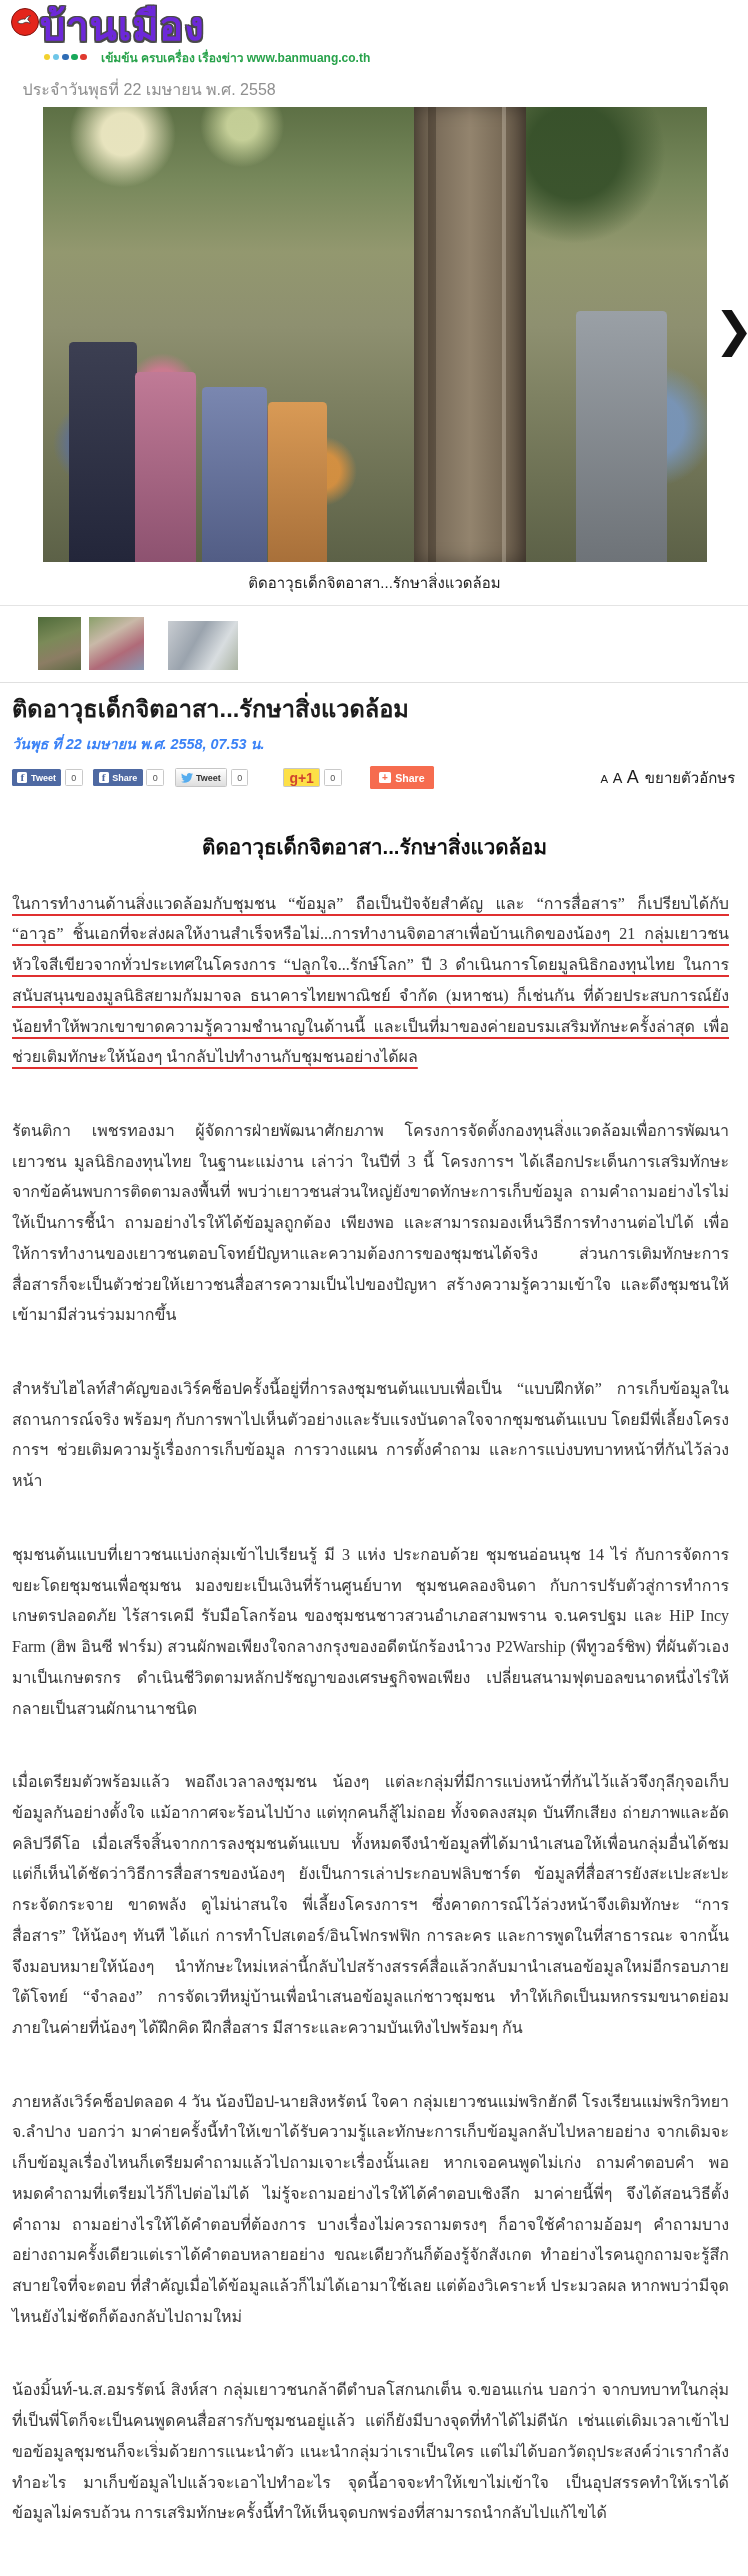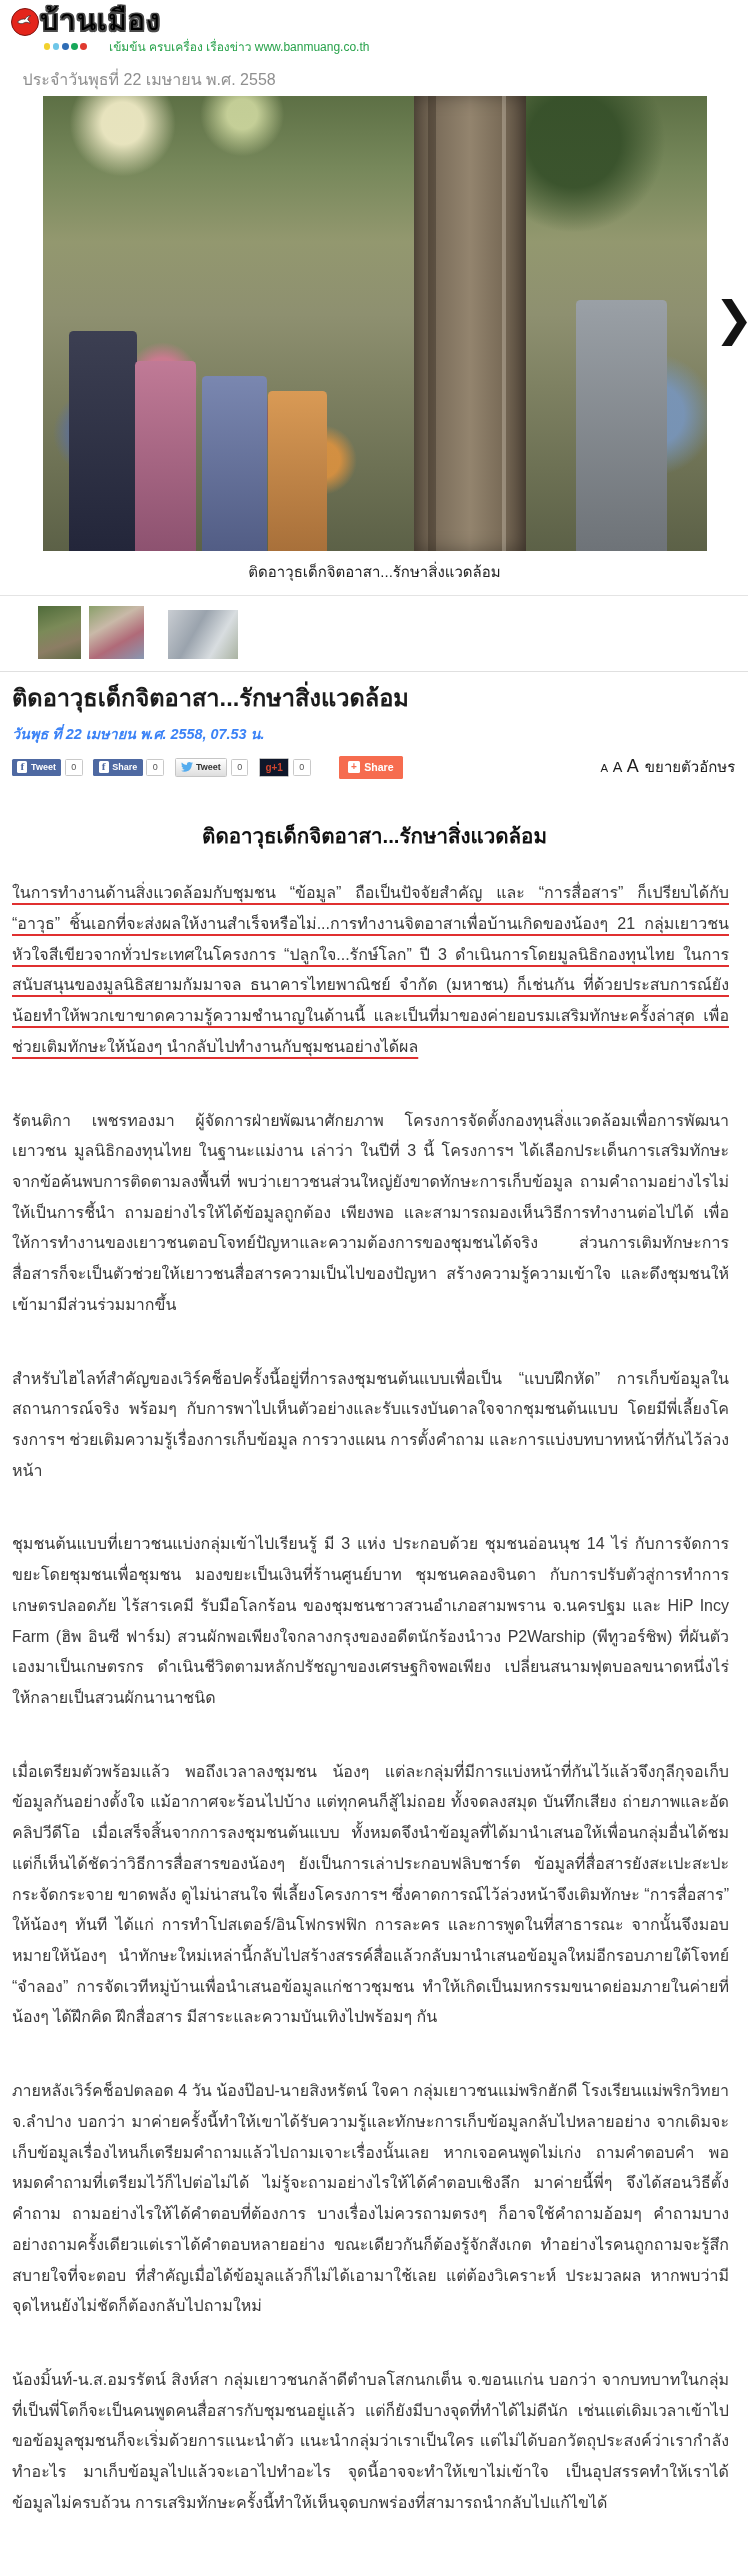--- a/index.html
+++ b/index.html
@@ -4,26 +4,26 @@
 <style>
   html,body{margin:0;padding:0;background:#ffffff;}
   body{width:749px;font-family:"Liberation Sans","DejaVu Sans",sans-serif;color:#222;}
   .page{width:749px;overflow:hidden;background:#fff;}
 
   
   .masthead{padding:6px 0 0 10.6px;position:relative;}
   .logo-line{display:flex;align-items:flex-start;}
   .logo-bird{width:26px;height:26px;border-radius:50%;background:#e4251b;border:1.5px solid #7c1410;
              display:inline-flex;align-items:center;justify-content:center;margin:1.5px 1.5px 0 0;flex:0 0 auto;}
-  .logo-text{font-size:29px;line-height:1.0;font-weight:normal;color:#000000;letter-spacing:0.8px;
+  .logo-text{font-size:40px;line-height:1.0;font-weight:bold;color:#6d28d9;letter-spacing:0.8px;
              text-shadow:1.5px 0 0 #4a4a4a,-1.5px 0 0 #4a4a4a,0 1.5px 0 #4a4a4a,0 -1.5px 0 #4a4a4a,
                          1.5px 1.5px 0 #4a4a4a,-1.5px -1.5px 0 #4a4a4a,1.5px -1.5px 0 #4a4a4a,-1.5px 1.5px 0 #4a4a4a;}
   .tagline-row{display:flex;align-items:center;margin:1.5px 0 0 33px;}
   .dot{width:6.8px;height:6.8px;border-radius:50%;display:inline-block;margin-right:2.3px;}
-  .tagline{color:#27a24a;font-size:12px;font-weight:normal;margin-left:20px;}
+  .tagline{color:#27a24a;font-size:12px;font-weight:bold;margin-left:12px;}
   .date-line{color:#8f8f8f;font-size:16px;padding:10.6px 0 1.5px 12px;}
   .url-line{color:#2a2a2a;font-size:12px;padding:4.6px 0 6px 12px;font-family:"Liberation Sans",sans-serif;}
 
   
   .gallery{position:relative;}
   .photo{width:664px;height:455px;margin:3px auto 0;position:relative;overflow:hidden;
     background:
       radial-gradient(circle at 12% 6%, rgba(238,233,196,.95) 0 21px, rgba(238,233,196,0) 53px),
       radial-gradient(circle at 30% 4%, rgba(220,228,170,.8) 0 15px, rgba(220,228,170,0) 42px),
       radial-gradient(circle at 80% 10%, rgba(52,78,40,.9) 0 46px, rgba(52,78,40,0) 91px),
@@ -55,36 +55,36 @@
   .social-row{display:flex;align-items:center;}
   .sbtn{display:inline-flex;align-items:center;height:16.7px;padding:0 5.3px;border-radius:1.5px;
         font-size:9px;font-weight:bold;cursor:pointer;white-space:nowrap;}
   .fb{background:#4e69a2;color:#fff;}
   .fb .f{font-family:"Liberation Serif",serif;font-size:11.4px;margin-right:3.8px;background:#fff;color:#4e69a2;
          width:10px;height:11.4px;display:inline-flex;align-items:flex-end;justify-content:center;border-radius:1.5px;line-height:1;}
   .count{display:inline-flex;align-items:center;height:15px;border:0.8px solid #c9c9c9;background:#fff;color:#555;
          font-size:9px;padding:0 5.3px;border-radius:1.5px;margin:0 10.6px 0 3.8px;}
   .tweet{background:linear-gradient(#ffffff,#dedede);border:0.8px solid #c6c6c6;color:#333;}
   .tweet svg{margin-right:3px;}
-  .gplus{background:#0f172a;border:0.8px solid #c6c6c6;color:#d0452e;font-size:10px;}
+  .gplus{background:#fde047;border:0.8px solid #c6c6c6;color:#d0452e;font-size:14px;margin-left:24px;}
   .gplus b{color:#d0452e;font-weight:bold;}
   .orange-share{background:#f66c4f;color:#fff;height:23px;font-size:10.6px;padding:0 9px;margin-left:18px;}
   .orange-share .plus{background:#fff;color:#f66c4f;width:11.4px;height:11.4px;border-radius:1.5px;display:inline-flex;
         align-items:center;justify-content:center;font-weight:bold;margin-right:4.6px;font-size:10px;line-height:1;}
   .font-widget{margin-left:auto;display:flex;align-items:baseline;color:#1c1c1c;cursor:default;}
   .font-widget .a1{font-size:11.4px;cursor:pointer;}
   .font-widget .a2{font-size:14.4px;margin-left:4.6px;cursor:pointer;}
   .font-widget .a3{font-size:18px;margin-left:4.6px;cursor:pointer;}
   .font-widget .fw-label{font-size:15px;margin-left:6px;}
 
   .center-heading{text-align:center;font-weight:bold;font-size:20.5px;color:#111;margin:40px 0 26px;}
 
   
   .body-text{padding:0 20px 0 12px;}
-  .body-text p{font-size:16px;line-height:1.92;text-align:justify;color:#3a3a3a;margin:0 0 43px;}
+  .body-text p{font-size:16px;line-height:1.92;text-align:justify;color:#3a3a3a;margin:0 0 43px;font-family:Liberation Serif, serif;}
   .redline{text-decoration:underline;text-decoration-color:#e03030;text-decoration-thickness:1.5px;text-underline-offset:5.3px;}
 </style>
 </head>
 <body>
 
 <div class="page">
 
   <div class="masthead">
     <div class="logo-line">
       <span class="logo-bird">

